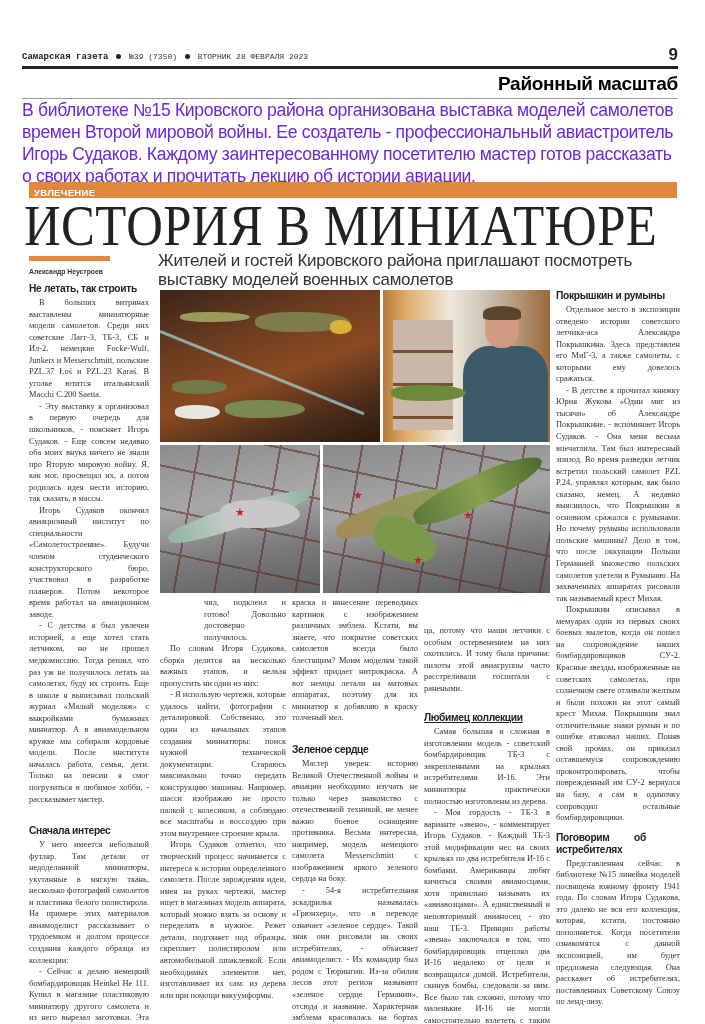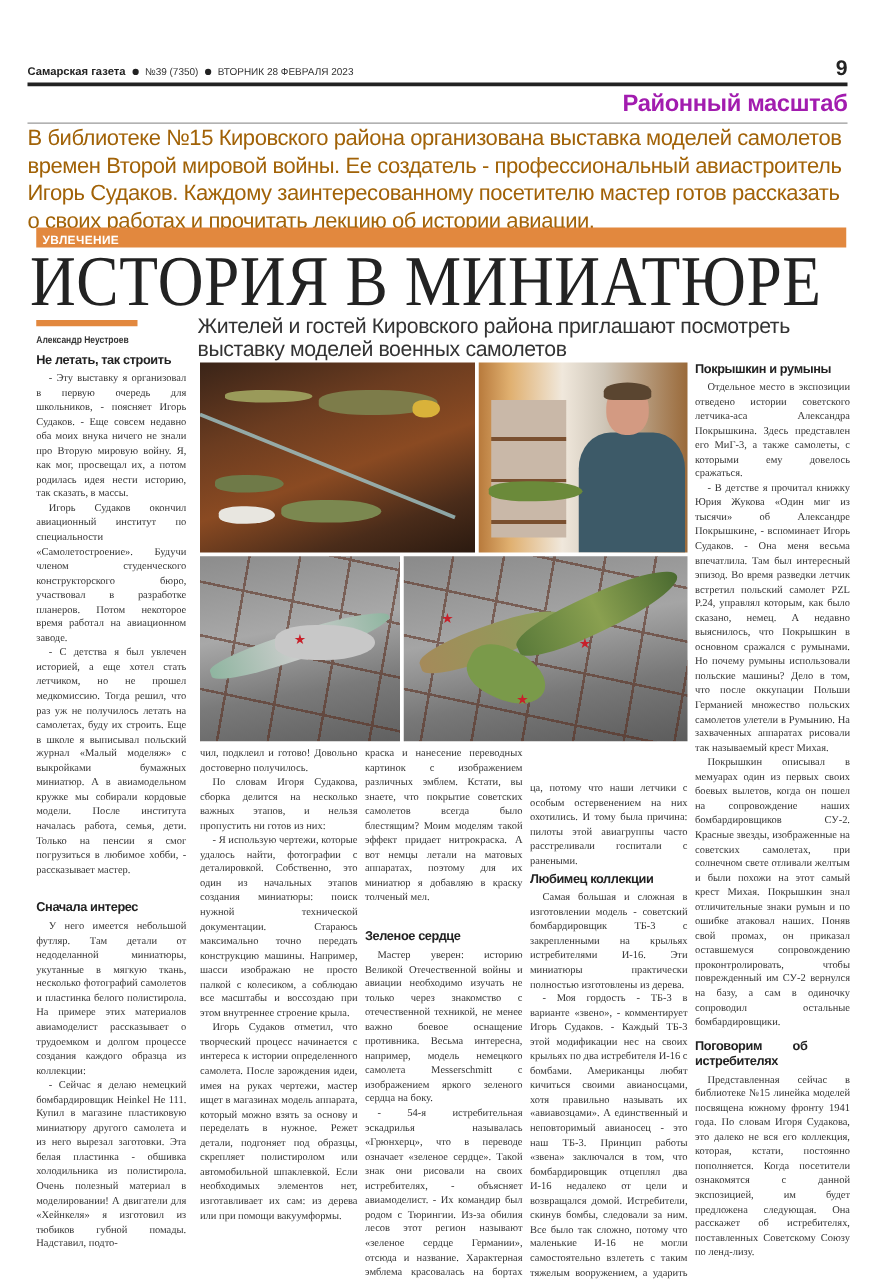--- a/index.html
+++ b/index.html
@@ -1,25 +1,25 @@
 <!DOCTYPE html>
 <html><head>
 <meta charset="utf-8">
 <style>
   html,body{margin:0;padding:0;background:#fff;}
   body{width:705px;height:1024px;position:relative;overflow:hidden;font-family:"Liberation Serif",serif;color:#222;}
   .abs{position:absolute;}
   .hdr-line{left:22px;top:66px;width:656px;height:3px;background:#222;}
-  .hdr-left{left:22px;top:52px;font-family:Liberation Sans, sans-serif;font-size:8px;color:#333;white-space:nowrap;}
+  .hdr-left{left:22px;top:52px;font-family:Liberation Mono, monospace;font-size:8px;color:#333;white-space:nowrap;}
   .hdr-left b{font-size:9px;font-weight:bold;color:#222;}
   .dot{display:inline-block;width:5px;height:5px;border-radius:50%;background:#222;margin:0 3px;vertical-align:middle;}
   .pagenum{right:27px;top:45px;font-family:"Liberation Sans",sans-serif;font-weight:bold;font-size:17px;color:#222;}
-  .section-title{right:27px;top:73px;font-family:"Liberation Sans",sans-serif;font-weight:bold;font-size:19px;color:#a21caf;letter-spacing:-0.3px;}
+  .section-title{right:27px;top:73px;font-family:"Liberation Sans",sans-serif;font-weight:bold;font-size:19px;color:#000000;letter-spacing:-0.3px;}
   .sec-line{left:22px;top:98px;width:656px;height:1px;background:#999;}
-  .lead{left:22px;top:99px;width:660px;font-family:"Liberation Sans",sans-serif;font-size:17.6px;line-height:22px;color:#a16207;letter-spacing:-0.35px;}
+  .lead{left:22px;top:99px;width:660px;font-family:"Liberation Sans",sans-serif;font-size:17.6px;line-height:22px;color:#6d28d9;letter-spacing:-0.35px;}
   .rubric{left:29px;top:182px;width:648px;height:16px;background:#e2883e;}
   .rubric span{font-family:"Liberation Sans",sans-serif;font-weight:bold;font-size:9.5px;color:#fff;line-height:16px;padding-left:5px;letter-spacing:0.3px;}
   .title{left:24px;top:195px;width:660px;font-family:"Liberation Serif",serif;font-size:57px;line-height:62px;color:#222;letter-spacing:0.5px;transform:scaleX(0.89);transform-origin:left top;white-space:nowrap;}
   .orange-bar{left:29px;top:256px;width:81px;height:5px;background:#e2883e;}
   .author{left:29px;top:267px;font-family:"Liberation Sans",sans-serif;font-weight:bold;font-size:8px;color:#333;transform:scaleX(0.85);transform-origin:left;white-space:nowrap;}
   .subtitle{left:158px;top:251px;width:500px;font-family:"Liberation Sans",sans-serif;font-size:17px;line-height:19px;color:#333;letter-spacing:-0.3px;}
   .col{font-family:"Liberation Serif",serif;font-size:8.4px;line-height:11.55px;color:#333;text-align:justify;}
   .col p{margin:0;text-indent:10px;}
   .col h3{margin:4px 0 2px 0;font-family:"Liberation Sans",sans-serif;font-weight:bold;font-size:10.2px;line-height:12px;color:#222;text-indent:0;letter-spacing:-0.3px;}
   .photos{left:160px;top:290px;width:390px;height:305px;}
@@ -93,45 +93,46 @@
     <div class="plane" style="left:50px;top:75px;width:65px;height:40px;background:#7a9a4a;transform:rotate(25deg);"></div>
     <div class="plane" style="left:85px;top:30px;width:140px;height:30px;background:linear-gradient(90deg,#5a7a3a,#8aa050,#4a6a30);transform:rotate(-25deg);"></div>
     <span class="star" style="left:90px;top:110px;">★</span>
     <span class="star" style="left:140px;top:65px;">★</span>
     <span class="star" style="left:30px;top:45px;">★</span>
   </div>
 </div>
 
 <div class="abs col" style="left:29px;top:279px;width:120px;">
   <h3>Не летать, так строить</h3>
+  <p>В больших витринах выставлены миниатюрные модели самолетов. Среди них советские Лагг-3, ТБ-3, СБ и Ил-2, немецкие Focke-Wulf, Junkers и Messerschmitt, польские PZL.37 Łoś и PZL.23 Karaś. В уголке ютится итальянский Macchi C.200 Saetta.</p>
   <p>- Эту выставку я организовал в первую очередь для школьников, - поясняет Игорь Судаков. - Еще совсем недавно оба моих внука ничего не знали про Вторую мировую войну. Я, как мог, просвещал их, а потом родилась идея нести историю, так сказать, в массы.</p>
   <p>Игорь Судаков окончил авиационный институт по специальности «Самолетостроение». Будучи членом студенческого конструкторского бюро, участвовал в разработке планеров. Потом некоторое время работал на авиационном заводе.</p>
   <p>- С детства я был увлечен историей, а еще хотел стать летчиком, но не прошел медкомиссию. Тогда решил, что раз уж не получилось летать на самолетах, буду их строить. Еще в школе я выписывал польский журнал «Малый моделяж» с выкройками бумажных миниатюр. А в авиамодельном кружке мы собирали кордовые модели. После института началась работа, семья, дети. Только на пенсии я смог погрузиться в любимое хобби, - рассказывает мастер.</p>
   <h3 style="margin-top:20px;">Сначала интерес</h3>
   <p>У него имеется небольшой футляр. Там детали от недоделанной миниатюры, укутанные в мягкую ткань, несколько фотографий самолетов и пластинка белого полистирола. На примере этих материалов авиамоделист рассказывает о трудоемком и долгом процессе создания каждого образца из коллекции:</p>
   <p>- Сейчас я делаю немецкий бомбардировщик Heinkel He 111. Купил в магазине пластиковую миниатюру другого самолета и из него вырезал заготовки. Эта белая пластинка - обшивка холодильника из полистирола. Очень полезный материал в моделировании! А двигатели для «Хейнкеля» я изготовил из тюбиков губной помады. Надставил, подто-</p>
 </div>
 
 <div class="abs col" style="left:160px;top:597px;width:126px;">
-  <p style="text-indent:0;">чил, подклеил и готово! Довольно достоверно получилось.</p>
-  <p>По словам Игоря Судакова, сборка делится на несколько важных этапов, и нельзя пропустить ни готов из них:</p>
+  <p style="text-indent:0;margin-left:44px;">чил, подклеил и готово! Довольно достоверно получилось.</p>
+  <p>По словам Игоря Судакова, сборка делится на несколько важных этапов, и нельзя пропустить ни один из них:</p>
   <p>- Я использую чертежи, которые удалось найти, фотографии с деталировкой. Собственно, это один из начальных этапов создания миниатюры: поиск нужной технической документации. Стараюсь максимально точно передать конструкцию машины. Например, шасси изображаю не просто палкой с колесиком, а соблюдаю все масштабы и воссоздаю при этом внутреннее строение крыла.</p>
   <p>Игорь Судаков отметил, что творческий процесс начинается с интереса к истории определенного самолета. После зарождения идеи, имея на руках чертежи, мастер ищет в магазинах модель аппарата, который можно взять за основу и переделать в нужное. Режет детали, подгоняет под образцы, скрепляет полистиролом или автомобильной шпаклевкой. Если необходимых элементов нет, изготавливает их сам: из дерева или при помощи вакуумформы.</p>
 </div>
 
 <div class="abs col" style="left:292px;top:597px;width:126px;">
   <p style="text-indent:0;">краска и нанесение переводных картинок с изображением различных эмблем. Кстати, вы знаете, что покрытие советских самолетов всегда было блестящим? Моим моделям такой эффект придает нитрокраска. А вот немцы летали на матовых аппаратах, поэтому для их миниатюр я добавляю в краску толченый мел.</p>
   <h3 style="margin-top:20px;">Зеленое сердце</h3>
   <p>Мастер уверен: историю Великой Отечественной войны и авиации необходимо изучать не только через знакомство с отечественной техникой, не менее важно боевое оснащение противника. Весьма интересна, например, модель немецкого самолета Messerschmitt с изображением яркого зеленого сердца на боку.</p>
   <p>- 54-я истребительная эскадрилья называлась «Грюнхерц», что в переводе означает «зеленое сердце». Такой знак они рисовали на своих истребителях, - объясняет авиамоделист. - Их командир был родом с Тюрингии. Из-за обилия лесов этот регион называют «зеленое сердце Германии», отсюда и название. Характерная эмблема красовалась на бортах самолетов только до 1944 года. В конце войны был приказ закрасить эти серд-</p>
 </div>
 
 <div class="abs col" style="left:424px;top:625px;width:126px;">
   <p style="text-indent:0;">ца, потому что наши летчики с особым остервенением на них охотились. И тому была причина: пилоты этой авиагруппы часто расстреливали госпитали с ранеными.</p>
-  <h3 style="margin-top:4px;">Любимец коллекции</h3>
+  <h3 style="margin-top:18px;text-decoration:underline;">Любимец коллекции</h3>
   <p>Самая большая и сложная в изготовлении модель - советский бомбардировщик ТБ-3 с закрепленными на крыльях истребителями И-16. Эти миниатюры практически полностью изготовлены из дерева.</p>
   <p>- Моя гордость - ТБ-3 в варианте «звено», - комментирует Игорь Судаков. - Каждый ТБ-3 этой модификации нес на своих крыльях по два истребителя И-16 с бомбами. Американцы любят кичиться своими авианосцами, хотя правильно называть их «авиавозцами». А единственный и неповторимый авианосец - это наш ТБ-3. Принцип работы «звена» заключался в том, что бомбардировщик отцеплял два И-16 недалеко от цели и возвращался домой. Истребители, скинув бомбы, следовали за ним. Все было так сложно, потому что маленькие И-16 не могли самостоятельно взлететь с таким тяжелым вооружением, а ударить по врагу хотелось как можно сильнее.</p>
 </div>
 
 <div class="abs col" style="left:556px;top:290px;width:124px;">
   <h3 style="margin-top:0;">Покрышкин и румыны</h3>
   <p>Отдельное место в экспозиции отведено истории советского летчика-аса Александра Покрышкина. Здесь представлен его МиГ-3, а также самолеты, с которыми ему довелось сражаться.</p>
   <p>- В детстве я прочитал книжку Юрия Жукова «Один миг из тысячи» об Александре Покрышкине, - вспоминает Игорь Судаков. - Она меня весьма впечатлила. Там был интересный эпизод. Во время разведки летчик встретил польский самолет PZL P.24, управлял которым, как было сказано, немец. А недавно выяснилось, что Покрышкин в основном сражался с румынами. Но почему румыны использовали польские машины? Дело в том, что после оккупации Польши Германией множество польских самолетов улетели в Румынию. На захваченных аппаратах рисовали так называемый крест Михая.</p>
   <p>Покрышкин описывал в мемуарах один из первых своих боевых вылетов, когда он пошел на сопровождение наших бомбардировщиков СУ-2. Красные звезды, изображенные на советских самолетах, при солнечном свете отливали желтым и были похожи на этот самый крест Михая. Покрышкин знал отличительные знаки румын и по ошибке атаковал наших. Поняв свой промах, он приказал оставшемуся сопровождению проконтролировать, чтобы поврежденный им СУ-2 вернулся на базу, а сам в одиночку сопроводил остальные бомбардировщики.</p>
   <h3 style="margin-top:8px;width:90px;">Поговорим об истребителях</h3>

